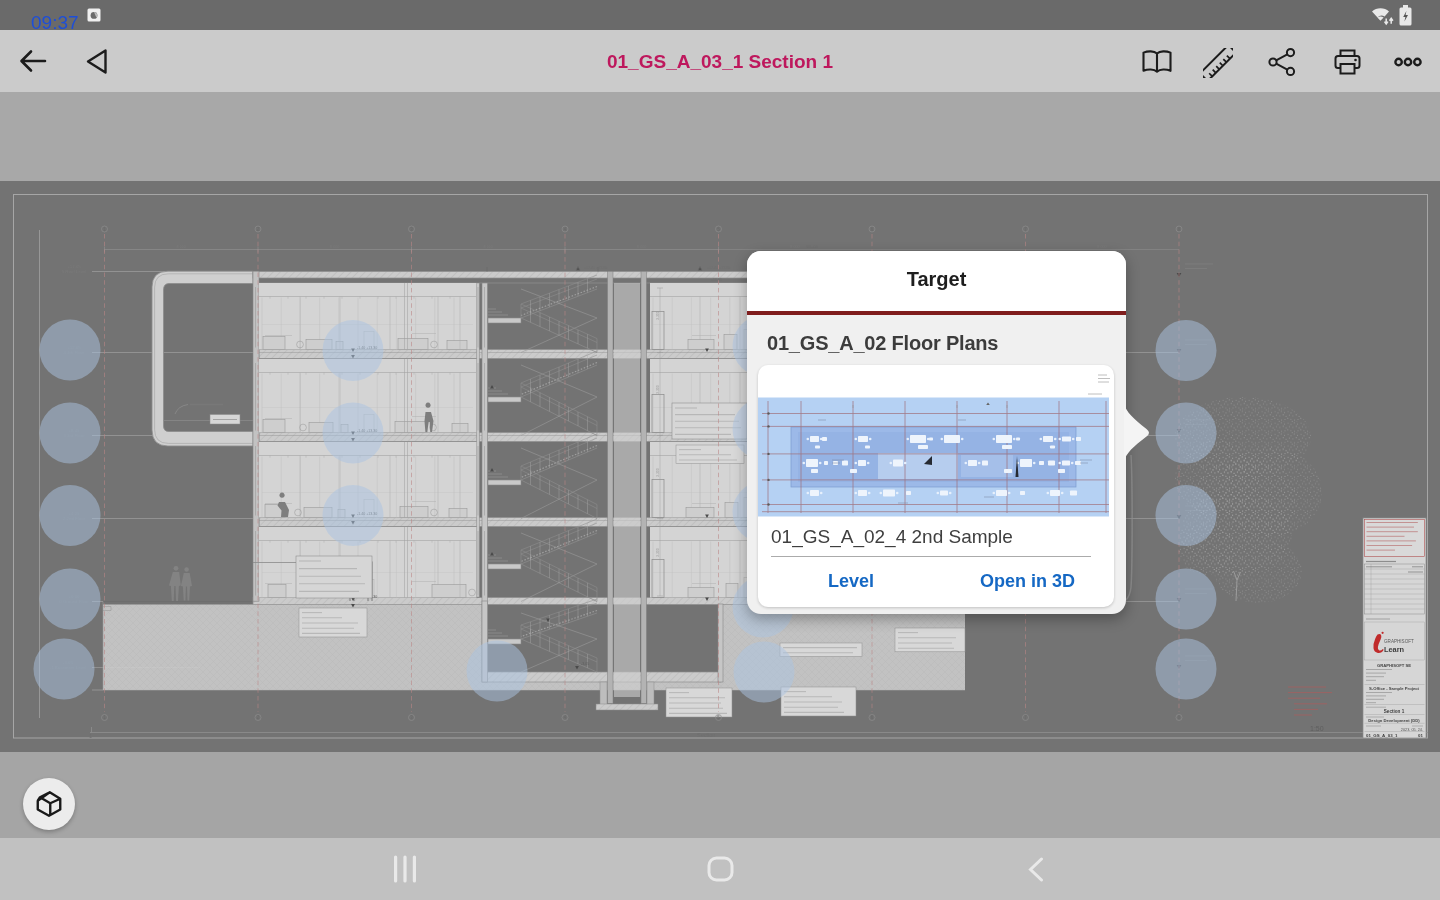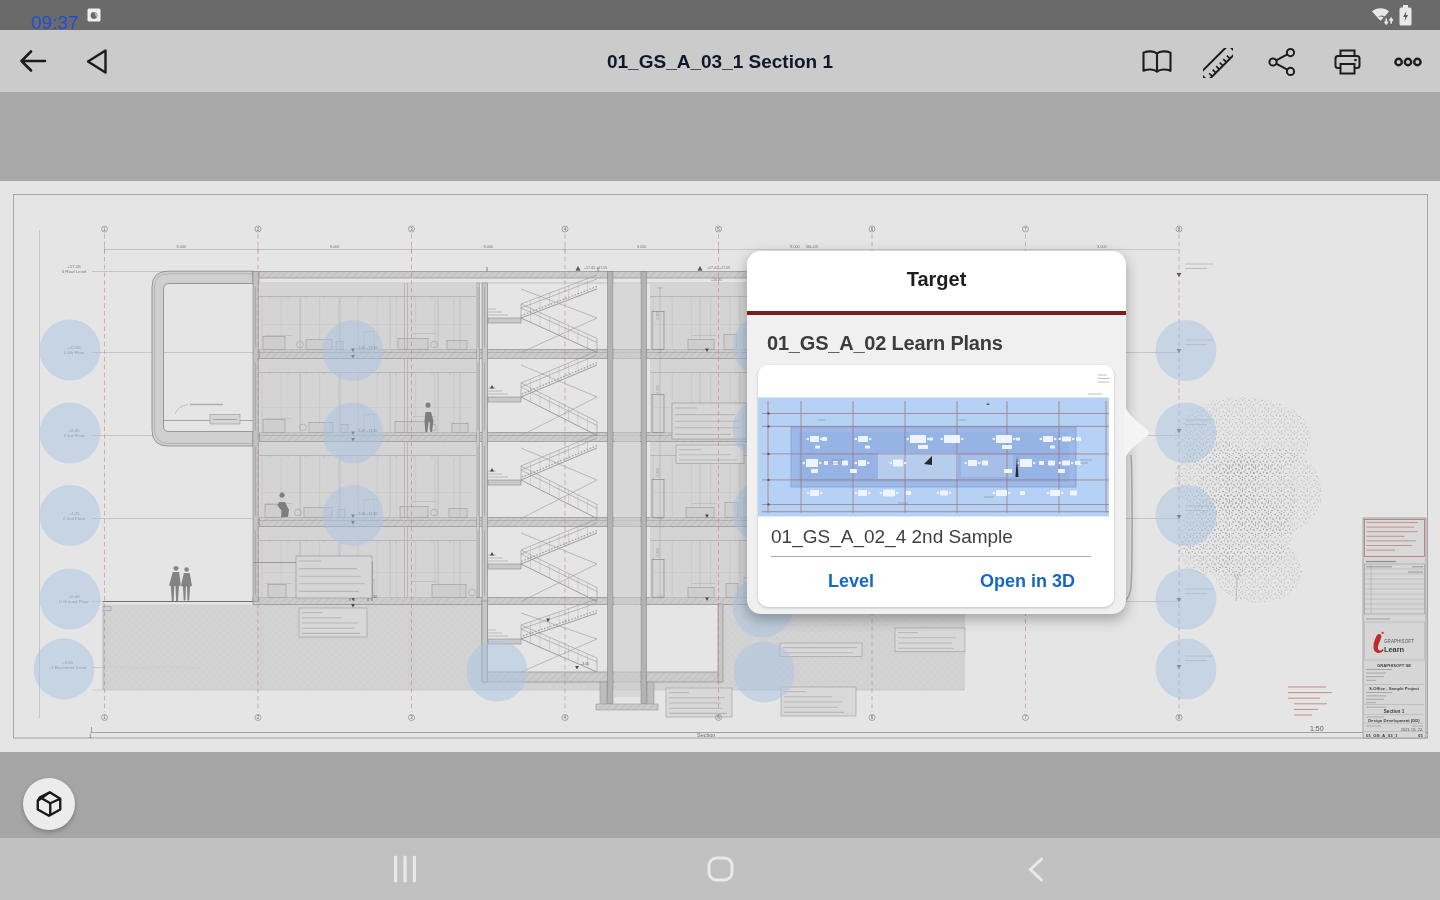--- a/index.html
+++ b/index.html
@@ -36,21 +36,21 @@
 
 <svg class="abs" style="left:18px;top:48px" width="30" height="26" viewBox="0 0 30 26">
   <path d="M27 13 H4 M13 3.5 L3.5 13 L13 22.5" fill="none" stroke="#1c1c1c" stroke-width="2.6" stroke-linecap="round" stroke-linejoin="round"></path>
 </svg>
 
 <svg class="abs" style="left:85px;top:48px" width="24" height="27" viewBox="0 0 24 27">
   <path d="M20.5 2.5 V24.5 L3 13.5 Z" fill="none" stroke="#1c1c1c" stroke-width="2.4" stroke-linejoin="round"></path>
 </svg>
 
 <div class="abs" style="left:0;top:30px;width:1440px;height:62px;line-height:64px;text-align:center;
-  color:#0f172a;font-size:19px;font-weight:bold;">01_GS_A_03_1 Section 1</div>
+  color:#be185d;font-size:19px;font-weight:bold;">01_GS_A_03_1 Section 1</div>
 
 <svg class="abs" style="left:1141px;top:50px" width="32" height="24" viewBox="0 0 32 24">
   <path d="M16 3.5 C13 0.8 7 0.8 2.5 2.6 V20.8 C7 19 13 19 16 21.7 C19 19 25 19 29.5 20.8 V2.6 C25 0.8 19 0.8 16 3.5 Z M16 3.5 V21.7" fill="none" stroke="#1c1c1c" stroke-width="2.1" stroke-linejoin="round"></path>
 </svg>
 
 <svg class="abs" style="left:1203px;top:48px" width="30" height="30" viewBox="0 0 30 30">
   <g fill="none" stroke="#1c1c1c">
     <rect x="-5.1" y="9.6" width="40.2" height="10.8" rx="2" transform="rotate(-45 15 15)" stroke-width="2"></rect>
     <path transform="rotate(-45 15 15)" d="M1.5 20.4 v-4.4 M6.5 20.4 v-4.4 M11.5 20.4 v-4.4 M16.5 20.4 v-4.4 M21.5 20.4 v-4.4 M26.5 20.4 v-4.4" stroke-width="1.7"></path>
   </g>
@@ -77,21 +77,21 @@
 <svg class="abs" style="left:1394px;top:56px" width="28" height="12" viewBox="0 0 28 12">
   <g fill="none" stroke="#1c1c1c" stroke-width="2.4">
     <circle cx="4.6" cy="6" r="3.2"></circle>
       <circle cx="14" cy="6" r="3.2"></circle>
       <circle cx="23.4" cy="6" r="3.2"></circle>
   </g>
 </svg>
 
 <div class="abs" style="left:0;top:92px;width:1440px;height:89px;background:#a8a8a8;"></div>
 
-<div class="abs" style="left:0;top:181px;width:1440px;height:571px;background:#e5e5e5;">
+<div class="abs" style="left:0;top:181px;width:1440px;height:571px;background:#737373;">
 <svg width="1440" height="571" viewBox="0 181 1440 571">
   <defs>
     <pattern id="hat" width="5" height="5" patternUnits="userSpaceOnUse" patternTransform="rotate(45)">
       <rect width="5" height="5" fill="#cbcbcb"></rect>
           <line x1="0" y1="0" x2="0" y2="5" stroke="#aeaeae" stroke-width="0.8"></line>
     </pattern>
     <pattern id="earth" width="7" height="7" patternUnits="userSpaceOnUse">
       <rect width="7" height="7" fill="#d0d0d0"></rect>
       <path d="M0 0 L7 7 M7 0 L0 7" stroke="#c7c7c7" stroke-width="0.6" fill="none"></path>
     </pattern>
@@ -929,21 +929,21 @@
 </svg>
 
 <svg class="abs" style="left:740px;top:245px" width="410" height="380" viewBox="0 0 410 380">
   <path d="M391 210 C392.5 235 392.5 320 391 342 Q389.5 360 371 361 L338 362" fill="none" stroke="#979797" stroke-width="1.5" opacity="0.7"></path>
 </svg>
 
 <div class="abs" style="left:747px;top:251px;width:379px;height:363px;border-radius:14px;background:#f0f0f0;box-shadow:0 5px 14px rgba(0,0,0,0.3);overflow:hidden;">
 
   <div style="height:60px;background:#ffffff;border-bottom:4px solid #7f1d1d;text-align:center;line-height:57px;font-size:20px;font-weight:bold;color:#1e1e1e;">Target</div>
 
-  <div style="margin:17px 0 0 20px;font-size:20px;font-weight:bold;letter-spacing:-0.2px;color:#3c3c3c;">01_GS_A_02 Learn Plans</div>
+  <div style="margin:17px 0 0 20px;font-size:20px;font-weight:bold;letter-spacing:-0.2px;color:#3c3c3c;">01_GS_A_02 Floor Plans</div>
 
   <div style="position:absolute;left:11px;top:114px;width:356px;height:242px;background:#ffffff;border-radius:10px;box-shadow:0 1px 3px rgba(0,0,0,0.2);"></div>
 
   <svg class="abs" style="left:11px;top:114px" width="356" height="242" viewBox="0 0 356 242">
 
 <g stroke="#9a9a9a" stroke-width="0.8" opacity="0.8">
 <line x1="340" y1="10.0" x2="349" y2="10.0"></line>
 <line x1="340" y1="13.5" x2="352" y2="13.5"></line>
 <line x1="340" y1="17.0" x2="351" y2="17.0"></line>
 <line x1="330" y1="29" x2="344" y2="29"></line>

